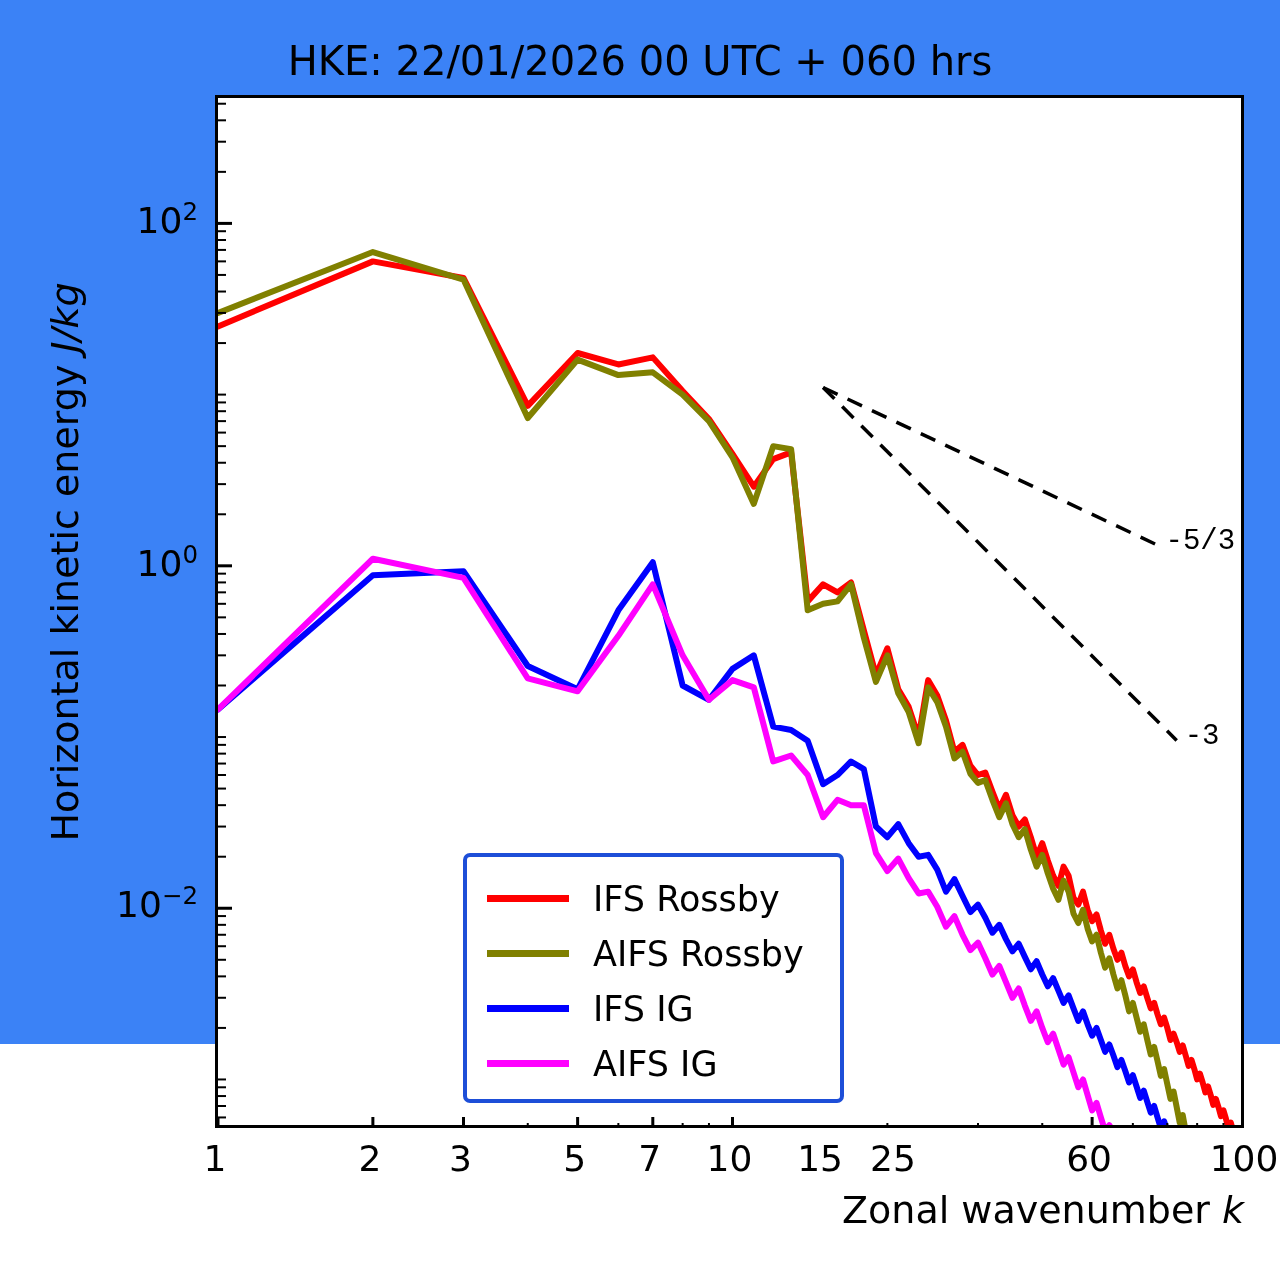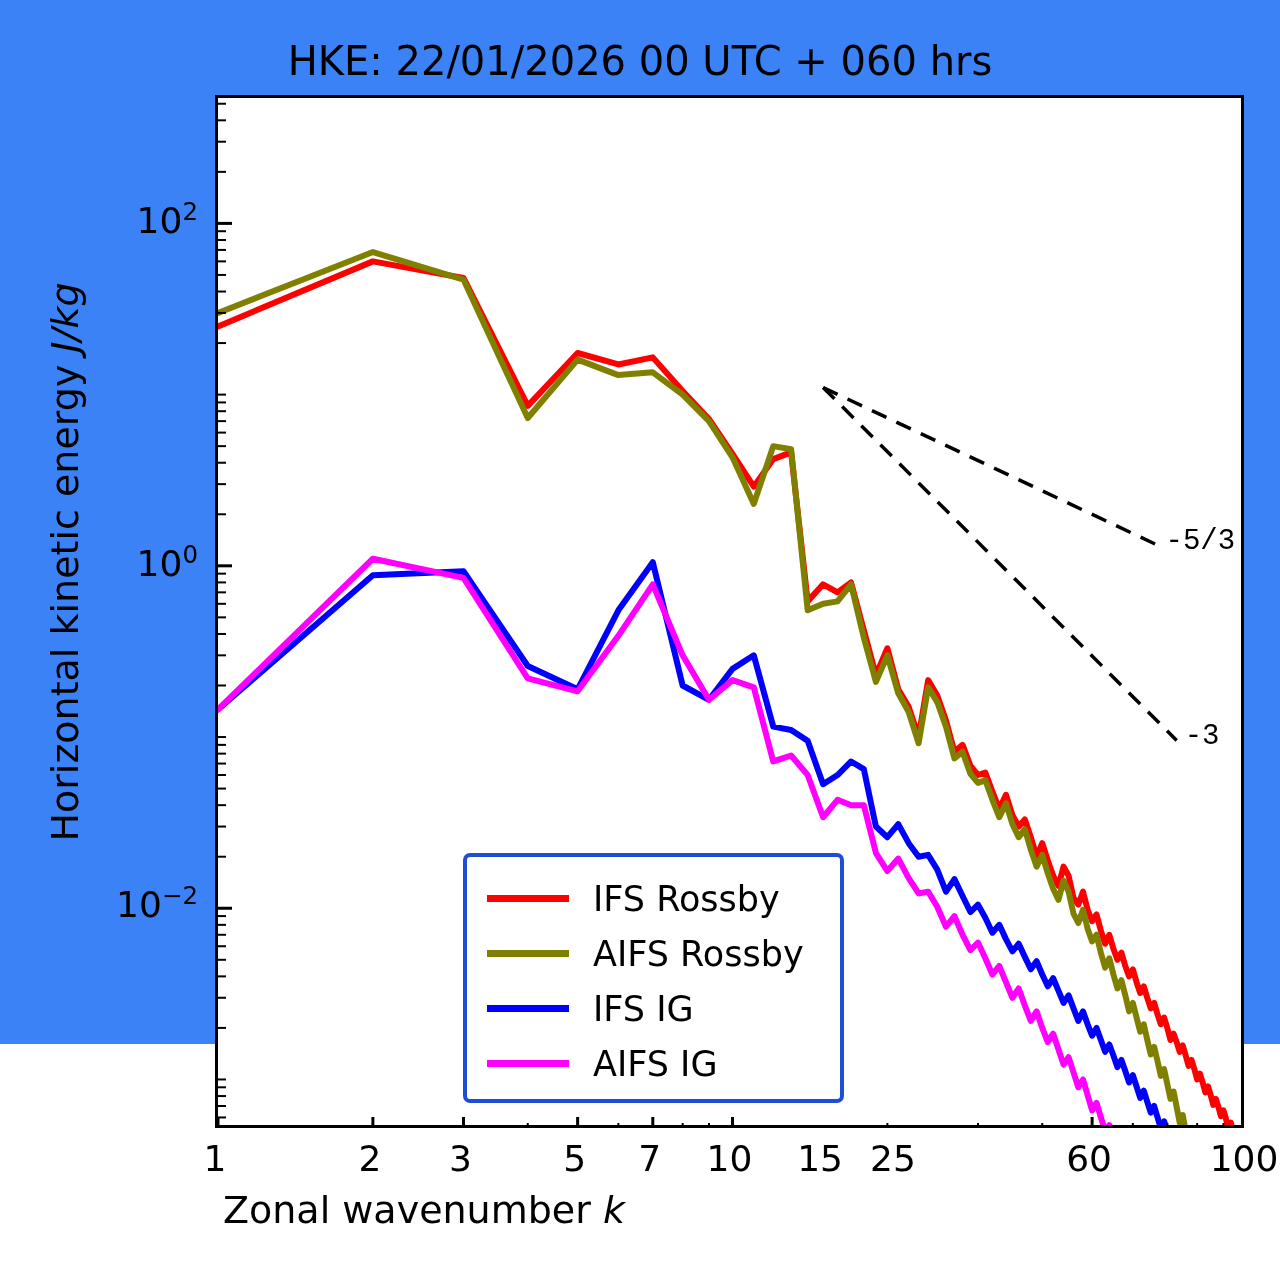--- a/index.html
+++ b/index.html
@@ -53,24 +53,24 @@
     width: 740px;
     text-align: center;
     font-size: 38px;
     color: #000000;
     transform: rotate(-90deg);
     transform-origin: center center;
   }
   #y-axis-label .unit { font-style: italic; }
   #x-axis-label {
     position: absolute;
-    left: 223px;
+    left: 215px;
     top: 1188px;
     width: 1029px;
-    text-align: left;
+    text-align: right;
     font-size: 38px;
     color: #000000;
   }
   #x-axis-label .sym { font-style: italic; }
   .xtick-label {
     position: absolute;
     top: 1138px;
     font-size: 36px;
     color: #000000;
     text-align: center;

